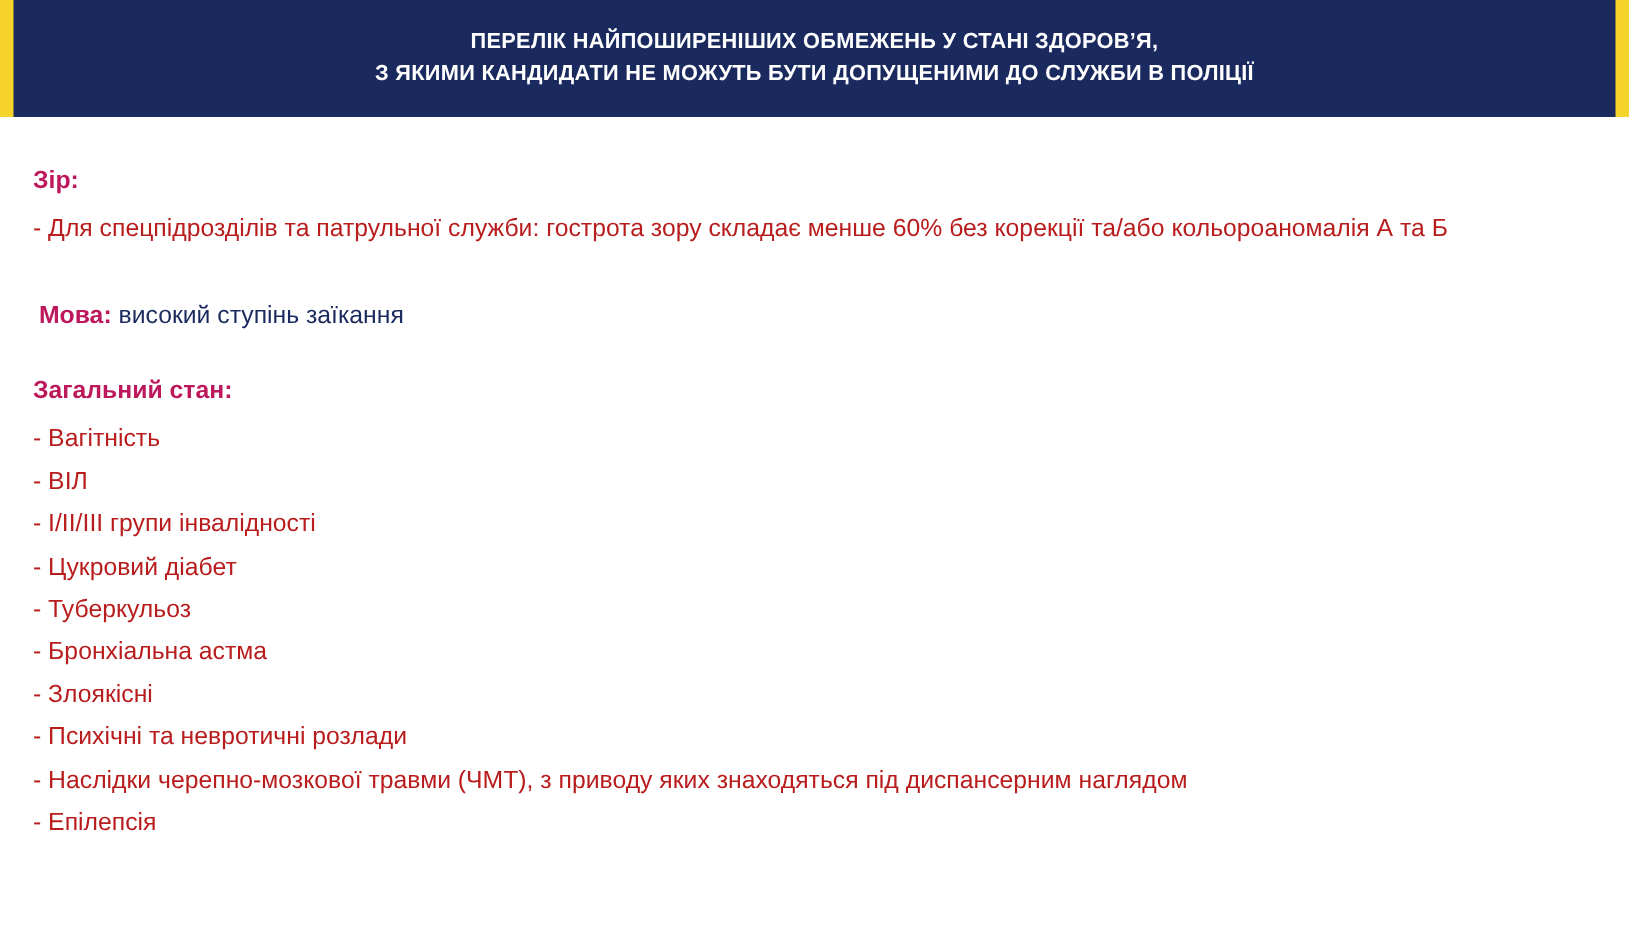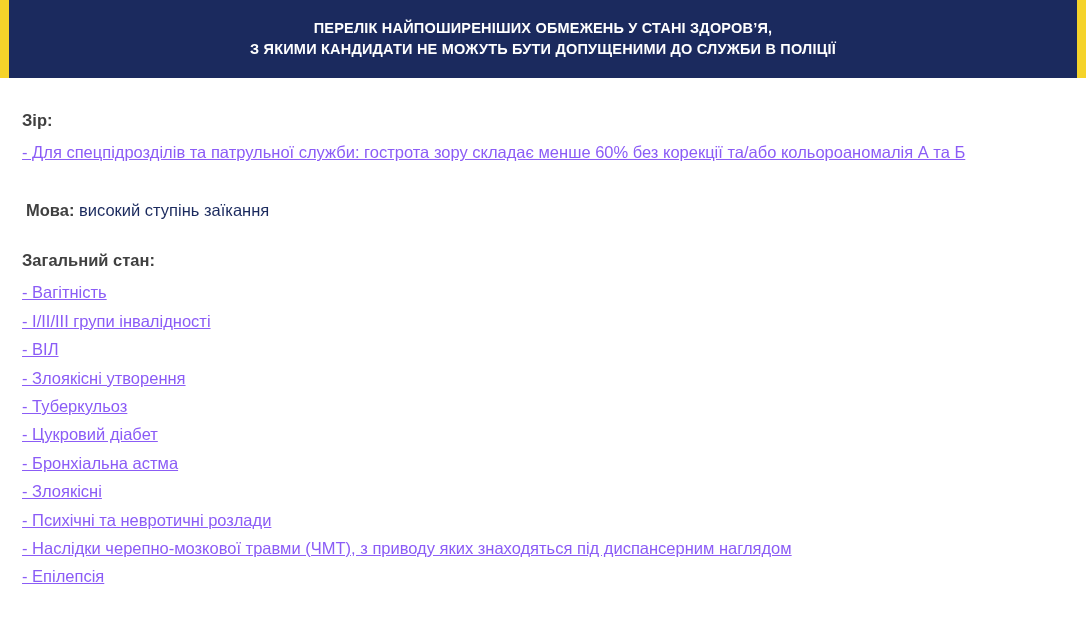--- a/index.html
+++ b/index.html
@@ -59,36 +59,35 @@
     left: 22px;
     top: 110px;
     right: 18px;
   }
   .section {
     margin-bottom: 0;
   }
   .section-title {
     font-size: 16.5px;
     font-weight: bold;
-    color: #404040;
+    color: #be185d;
     margin: 0 0 9px 0;
     line-height: 1.3;
   }
   .section-title.inline-head {
     font-weight: bold;
     display: inline;
     margin-top: 44px;
   }
   .item {
     font-size: 16.5px;
-    color: #8b5cf6;
+    color: #b91c1c;
     line-height: 1.48;
     margin: 0 0 2px 0;
     white-space: nowrap;
-    text-decoration: underline;
   }
   .gap-lg { height: 32px; }
   .gap-md { height: 28px; }
   .inline-row {
     font-size: 16.5px;
     color: #1b2a5e;
     line-height: 1.4;
     padding-left: 4px;
   }
   .inline-row .value {
@@ -124,25 +123,24 @@
         <span class="section-title inline-head">Мова:</span>
         <span class="value">високий ступінь заїкання</span>
       </div>
     </div>
 
     <div class="gap-md"></div>
 
     <div class="section list">
       <div class="section-title">Загальний стан:</div>
       <div class="item">- Вагітність</div>
+      <div class="item">- ВІЛ</div>
       <div class="item">- I/II/III групи інвалідності</div>
-      <div class="item">- ВІЛ</div>
-      <div class="item">- Злоякісні утворення</div>
+      <div class="item">- Цукровий діабет</div>
       <div class="item">- Туберкульоз</div>
-      <div class="item">- Цукровий діабет</div>
       <div class="item">- Бронхіальна астма</div>
       <div class="item">- Злоякісні</div>
       <div class="item">- Психічні та невротичні розлади</div>
       <div class="item">- Наслідки  черепно-мозкової травми (ЧМТ), з приводу яких знаходяться під диспансерним наглядом</div>
       <div class="item">- Епілепсія</div>
     </div>
 
   </div>
 </div>
 

